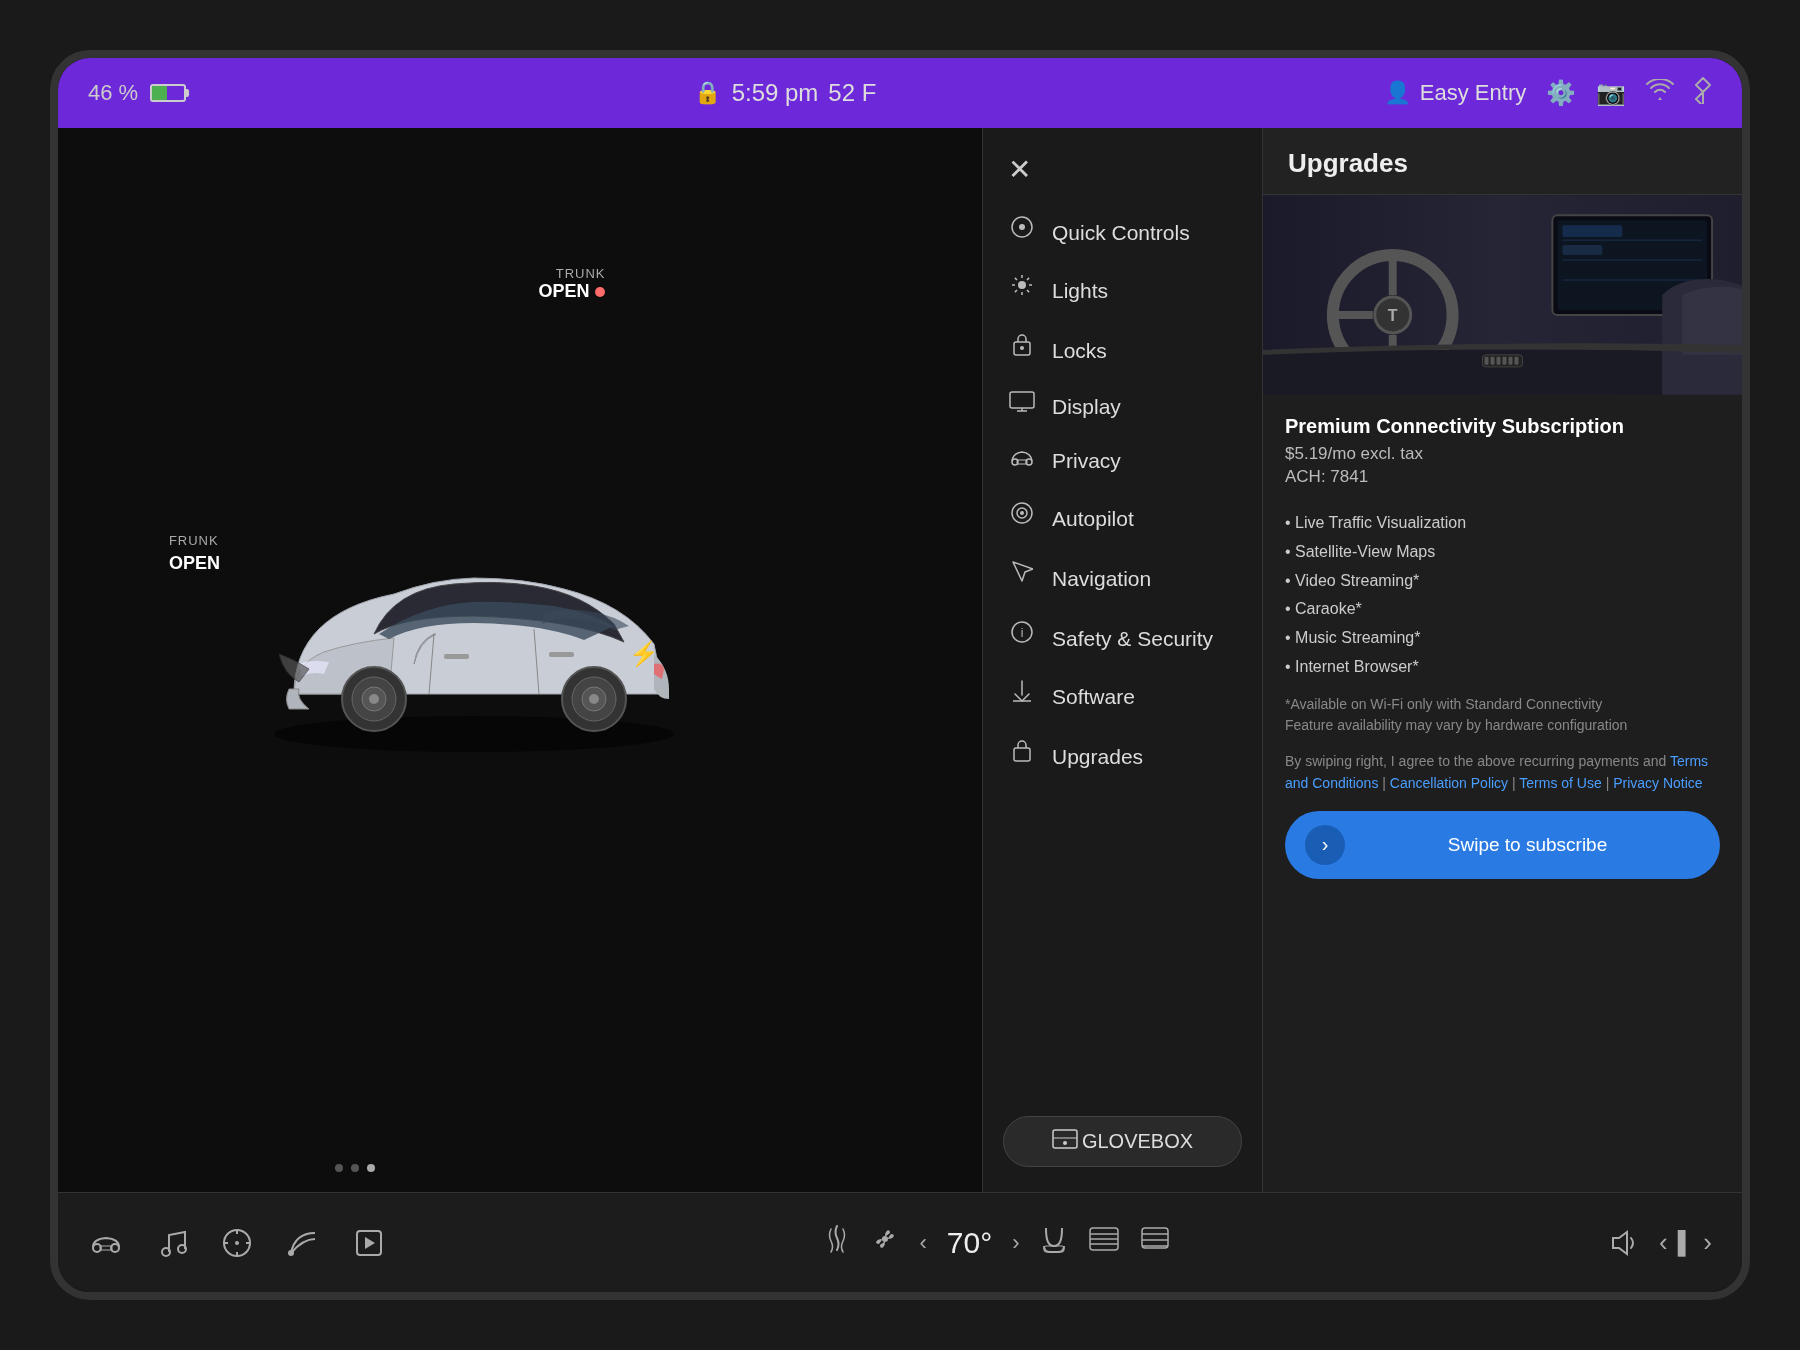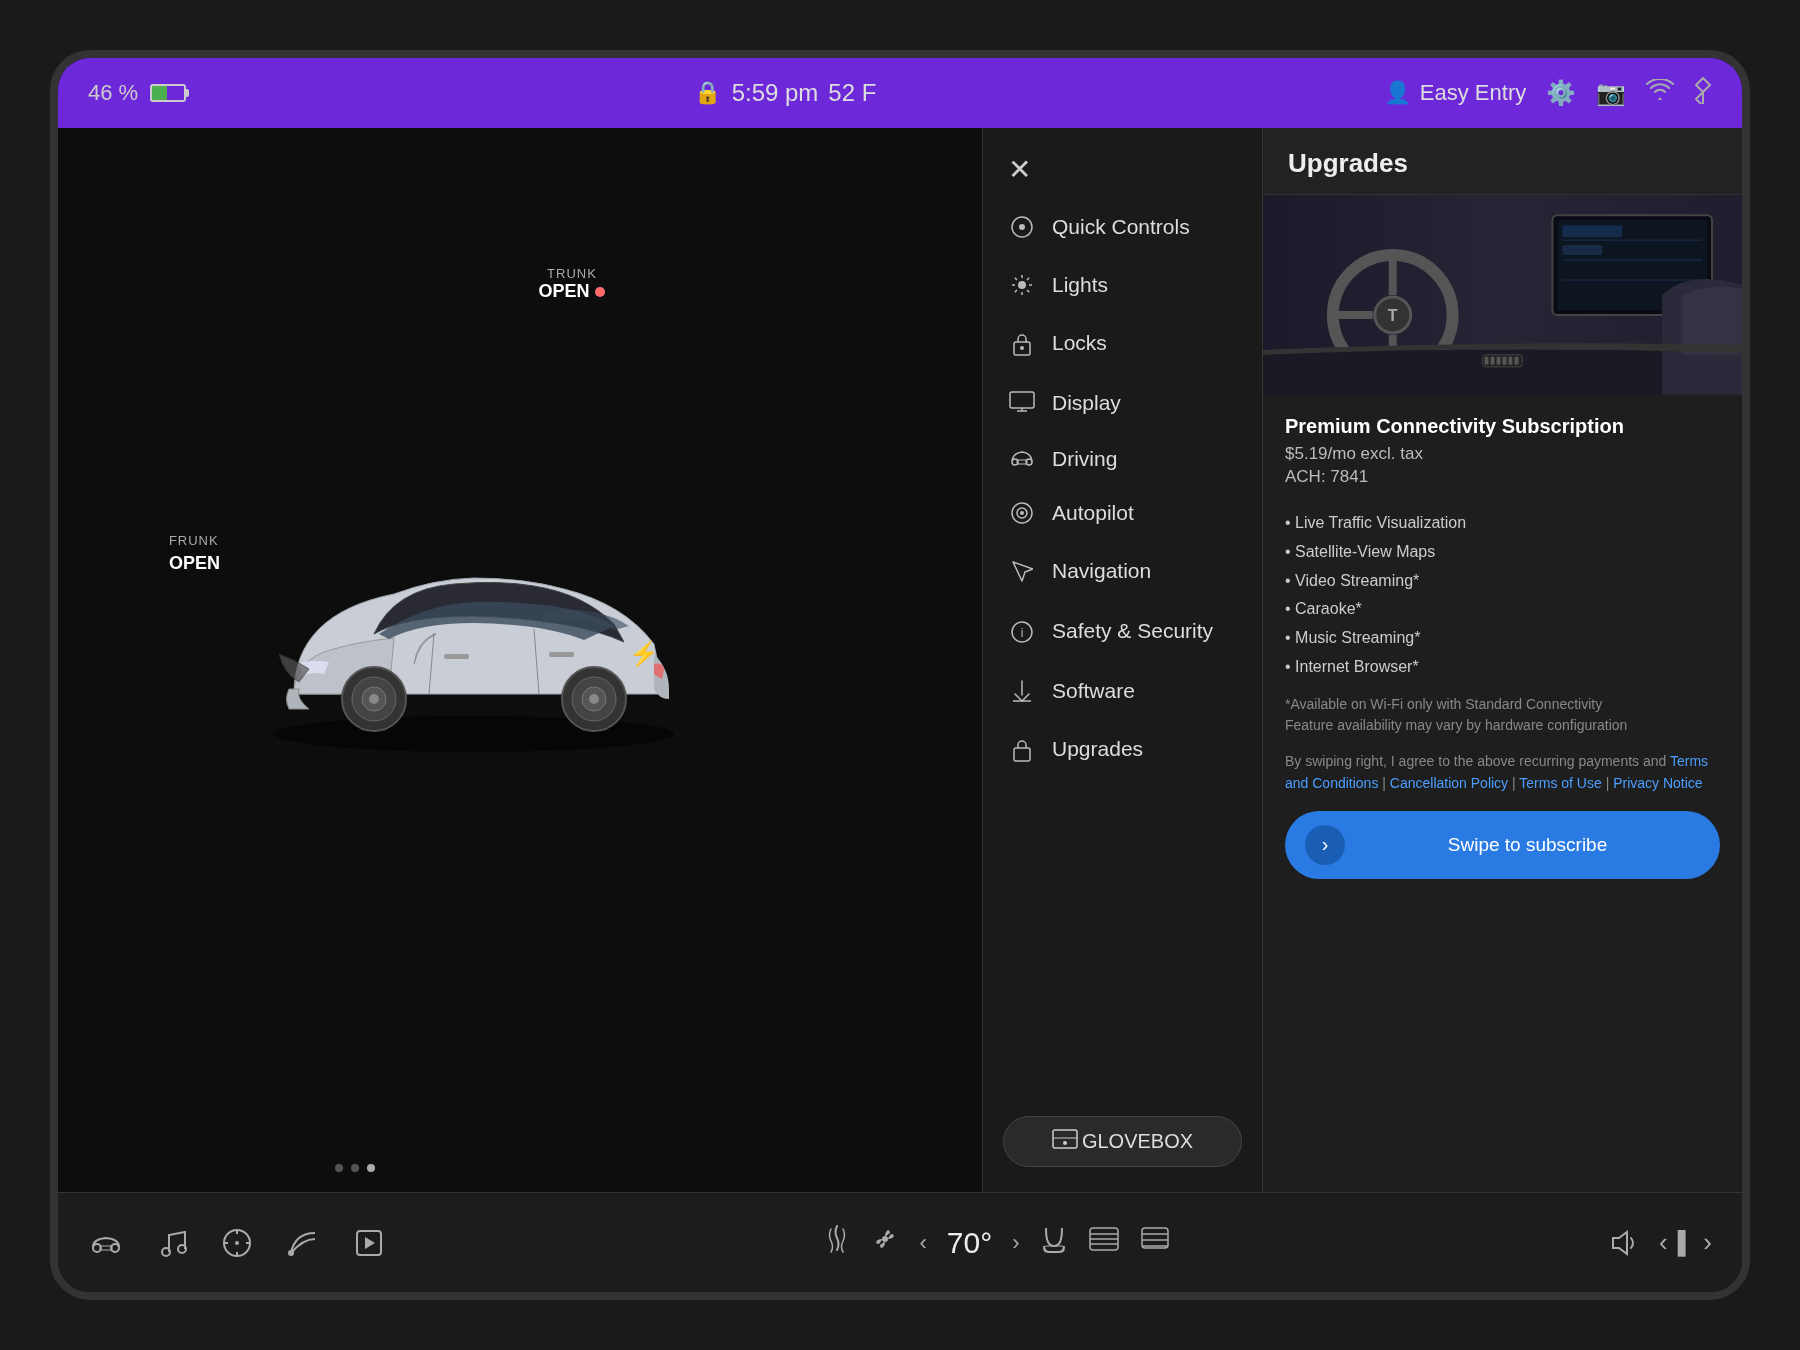--- a/index.html
+++ b/index.html
@@ -163,21 +163,21 @@
       font-weight: bold;
       color: #fff;
     }
 
     
     .trunk-label {
       position: absolute;
       top: 16%;
       left: 50%;
       color: #eee;
-      text-align: center;
+      text-align: right;
       font-size: 13px;
     }
 
     .trunk-label .label-text {
       font-size: 13px;
       color: #aaa;
       letter-spacing: 1px;
     }
 
     .trunk-label .open-text {
@@ -240,21 +240,21 @@
     .close-btn {
       padding: 5px 25px 15px 25px;
       cursor: pointer;
       color: #ccc;
       font-size: 28px;
       width: fit-content;
     }
 
     .menu-item {
       display: flex;
-      align-items: flex-start;
+      align-items: flex-end;
       gap: 16px;
       padding: 14px 25px;
       color: #ddd;
       font-size: 22px;
       cursor: pointer;
       transition: background 0.15s;
     }
 
     .menu-item.active {
       color: #fff;
@@ -657,21 +657,21 @@
 
       <div class="menu-item">
         <span class="menu-icon">
           <svg width="26" height="20" viewBox="0 0 26 20" fill="none">
             <path d="M3 14 Q4 6 13 5 Q22 6 23 14" stroke="#bbb" stroke-width="1.5" fill="none"></path>
             <circle cx="6" cy="15" r="3" stroke="#bbb" stroke-width="1.5" fill="none"></circle>
             <circle cx="20" cy="15" r="3" stroke="#bbb" stroke-width="1.5" fill="none"></circle>
             <rect x="8" y="13" width="10" height="4" rx="1" fill="none" stroke="#bbb" stroke-width="1"></rect>
           </svg>
         </span>
-        <span class="menu-label">Driving</span>
+        <span class="menu-label">Privacy</span>
       </div>
 
       <div class="menu-item">
         <span class="menu-icon">
           <svg width="24" height="24" viewBox="0 0 24 24" fill="none">
             <circle cx="12" cy="12" r="10" stroke="#bbb" stroke-width="1.5" fill="none"></circle>
             <circle cx="12" cy="12" r="5" stroke="#bbb" stroke-width="1.5" fill="none"></circle>
             <circle cx="12" cy="12" r="2" fill="#bbb"></circle>
           </svg>
         </span>

